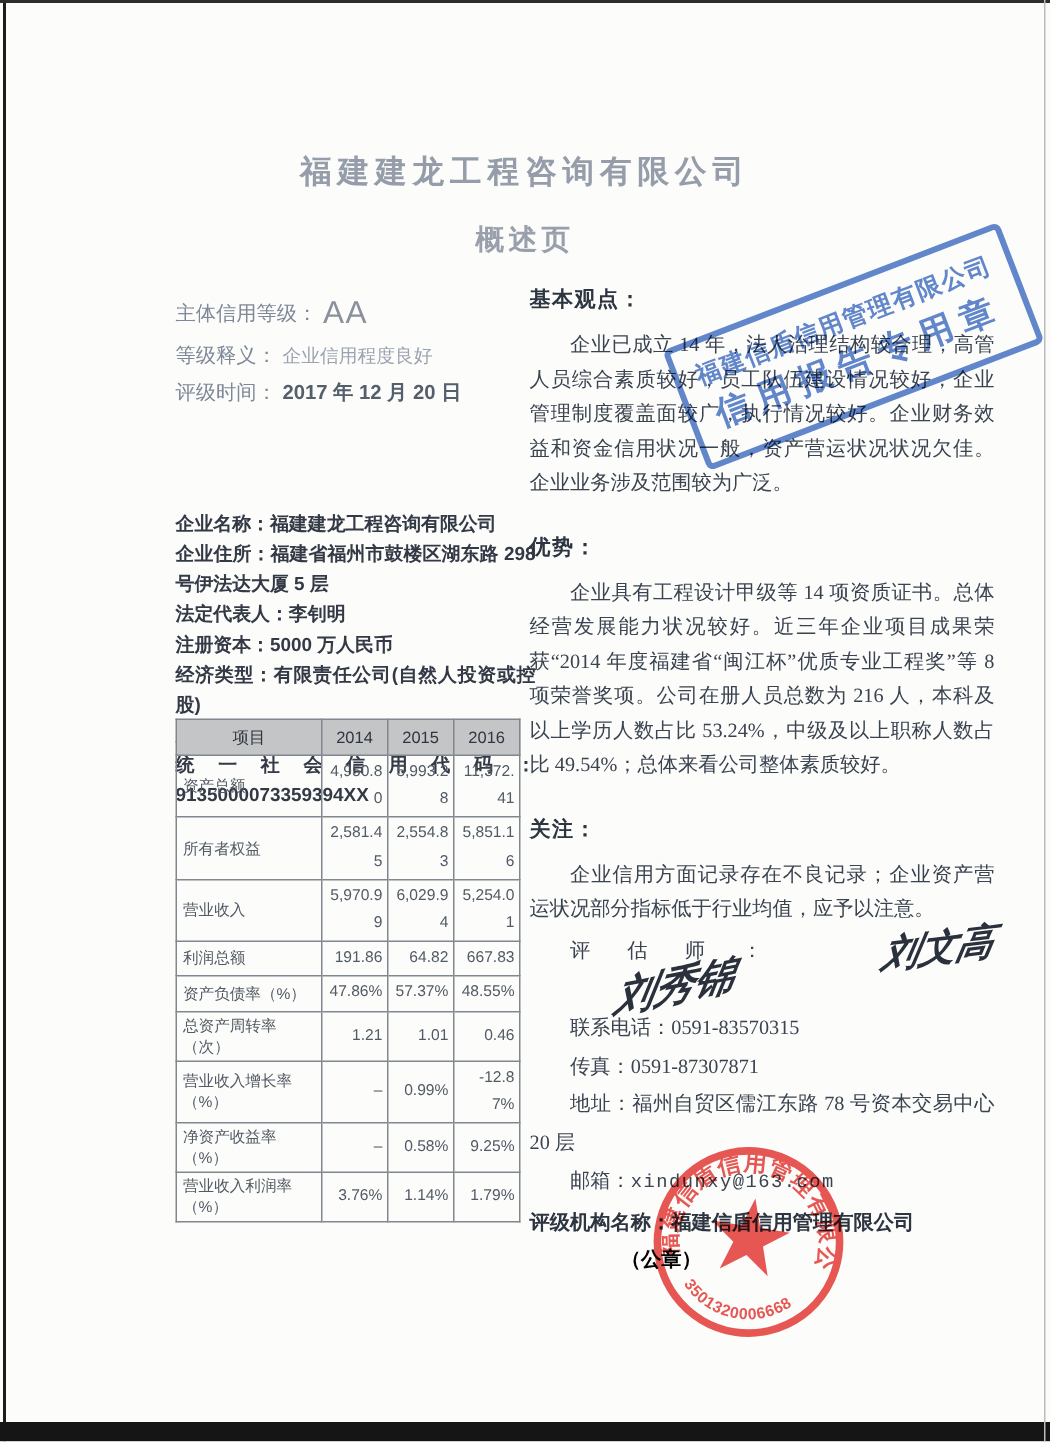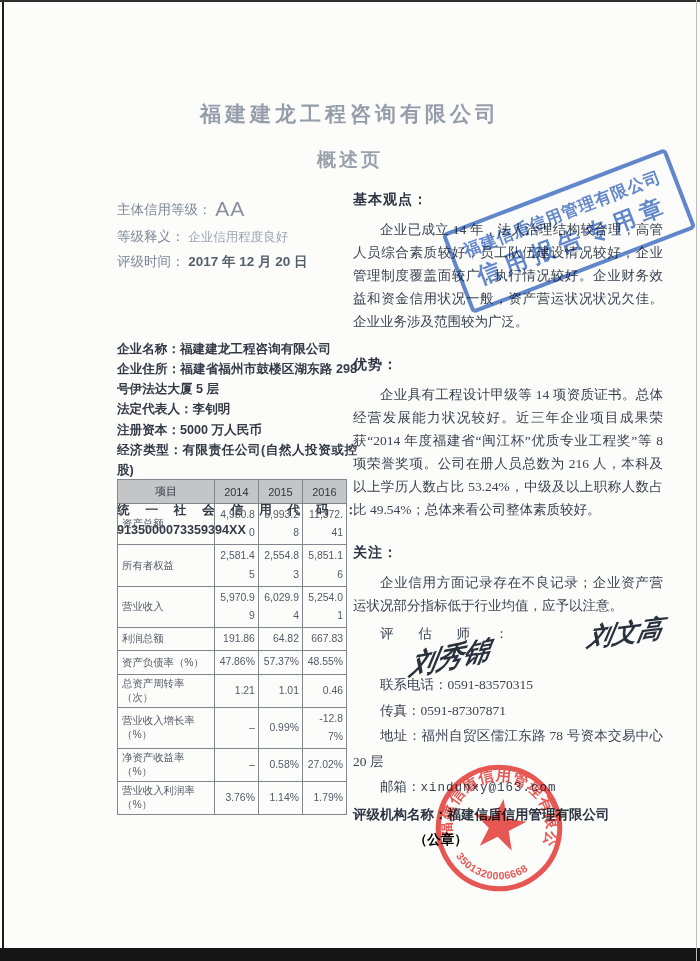--- a/index.html
+++ b/index.html
@@ -161,21 +161,21 @@
           <tr class="r6">
             <td class="item">营业收入增长率（%）</td>
             <td class="val">–</td>
             <td class="val">0.99%</td>
             <td class="val">-12.87%</td>
           </tr>
           <tr class="r7">
             <td class="item">净资产收益率（%）</td>
             <td class="val">–</td>
             <td class="val">0.58%</td>
-            <td class="val">27.02%</td>
+            <td class="val">9.25%</td>
           </tr>
           <tr class="r8">
             <td class="item">营业收入利润率（%）</td>
             <td class="val">3.76%</td>
             <td class="val">1.14%</td>
             <td class="val">1.79%</td>
           </tr>
         </tbody>
     </table>
   </div>

